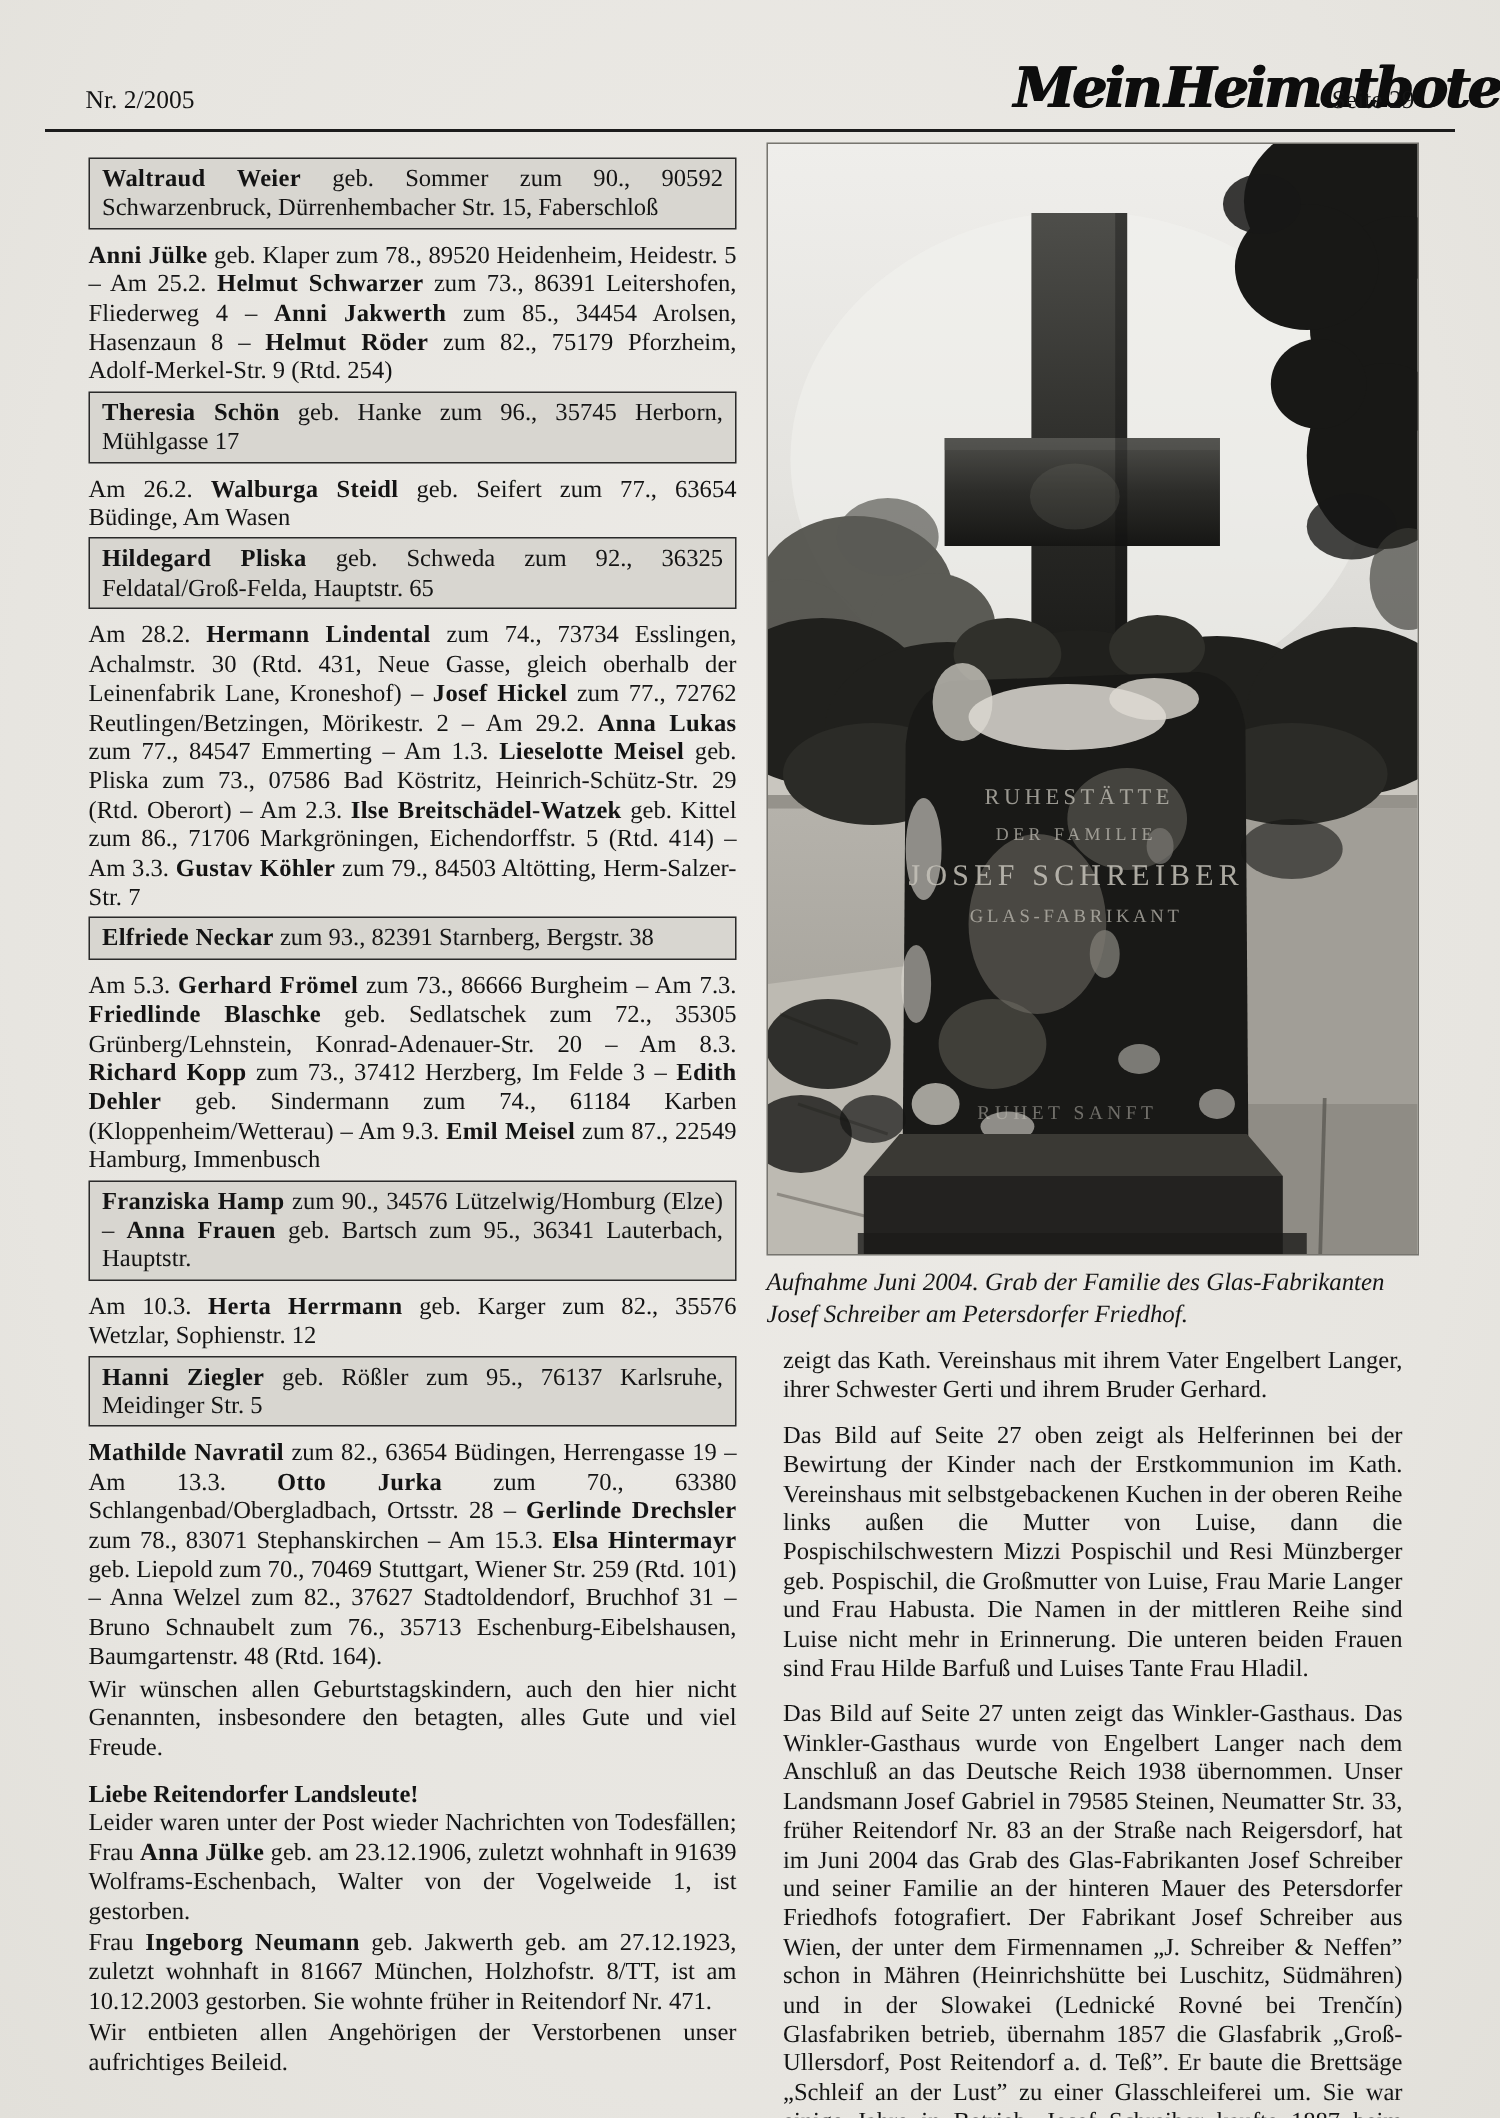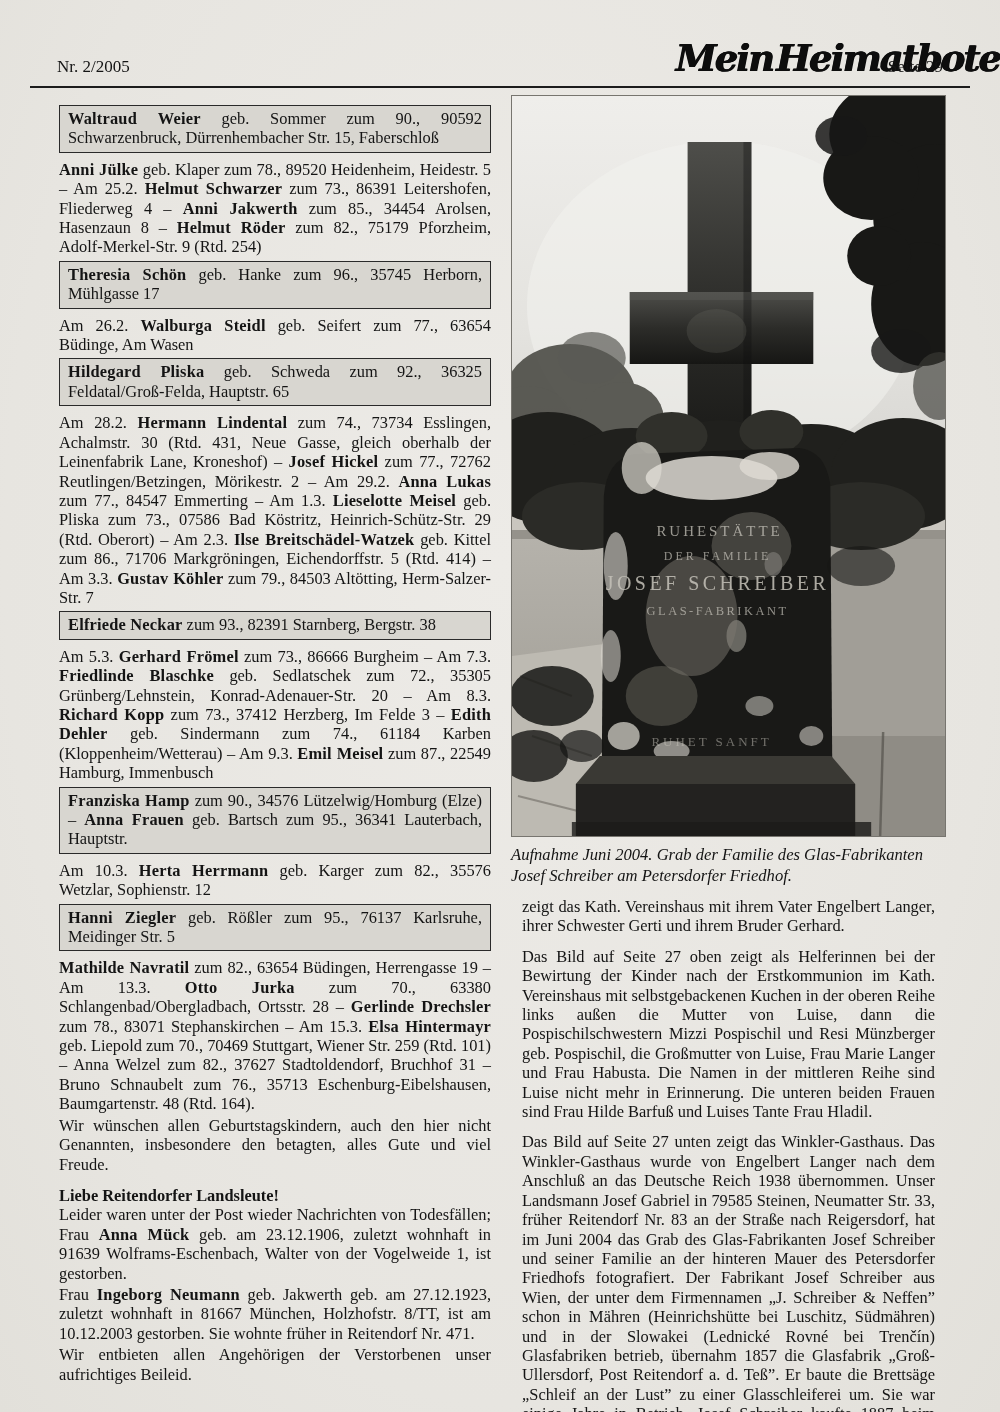--- a/index.html
+++ b/index.html
@@ -48,21 +48,21 @@
       <div class="box"><b>Hildegard Pliska</b> geb. Schweda zum 92., 36325 Feldatal/Groß-Felda, Hauptstr. 65</div>
       <div class="para">Am 28.2. <b>Hermann Lindental</b> zum 74., 73734 Esslingen, Achalmstr. 30 (Rtd. 431, Neue Gasse, gleich oberhalb der Leinenfabrik Lane, Kroneshof) – <b>Josef Hickel</b> zum 77., 72762 Reutlingen/Betzingen, Mörikestr. 2 – Am 29.2. <b>Anna Lukas</b> zum 77., 84547 Emmerting – Am 1.3. <b>Lieselotte Meisel</b> geb. Pliska zum 73., 07586 Bad Köstritz, Heinrich-Schütz-Str. 29 (Rtd. Oberort) – Am 2.3. <b>Ilse Breitschädel-Watzek</b> geb. Kittel zum 86., 71706 Markgröningen, Eichendorffstr. 5 (Rtd. 414) – Am 3.3. <b>Gustav Köhler</b> zum 79., 84503 Altötting, Herm-Salzer-Str. 7</div>
       <div class="box"><b>Elfriede Neckar</b> zum 93., 82391 Starnberg, Bergstr. 38</div>
       <div class="para">Am 5.3. <b>Gerhard Frömel</b> zum 73., 86666 Burgheim – Am 7.3. <b>Friedlinde Blaschke</b> geb. Sedlatschek zum 72., 35305 Grünberg/Lehnstein, Konrad-Adenauer-Str. 20 – Am 8.3. <b>Richard Kopp</b> zum 73., 37412 Herzberg, Im Felde 3 – <b>Edith Dehler</b> geb. Sindermann zum 74., 61184 Karben (Kloppenheim/Wetterau) – Am 9.3. <b>Emil Meisel</b> zum 87., 22549 Hamburg, Immenbusch</div>
       <div class="box"><b>Franziska Hamp</b> zum 90., 34576 Lützelwig/Homburg (Elze) – <b>Anna Frauen</b> geb. Bartsch zum 95., 36341 Lauterbach, Hauptstr.</div>
       <div class="para">Am 10.3. <b>Herta Herrmann</b> geb. Karger zum 82., 35576 Wetzlar, Sophienstr. 12</div>
       <div class="box"><b>Hanni Ziegler</b> geb. Rößler zum 95., 76137 Karlsruhe, Meidinger Str. 5</div>
       <div class="para"><b>Mathilde Navratil</b> zum 82., 63654 Büdingen, Herrengasse 19 – Am 13.3. <b>Otto Jurka</b> zum 70., 63380 Schlangenbad/Obergladbach, Ortsstr. 28 – <b>Gerlinde Drechsler</b> zum 78., 83071 Stephanskirchen – Am 15.3. <b>Elsa Hintermayr</b> geb. Liepold zum 70., 70469 Stuttgart, Wiener Str. 259 (Rtd. 101) – Anna Welzel zum 82., 37627 Stadtoldendorf, Bruchhof 31 – Bruno Schnaubelt zum 76., 35713 Eschenburg-Eibelshausen, Baumgartenstr. 48 (Rtd. 164).</div>
       <div class="para">Wir wünschen allen Geburtstagskindern, auch den hier nicht Genannten, insbesondere den betagten, alles Gute und viel Freude.</div>
       <div class="heading"><b>Liebe Reitendorfer Landsleute!</b></div>
-      <div class="para">Leider waren unter der Post wieder Nachrichten von Todesfällen; Frau <b>Anna Mück</b> geb. am 23.12.1906, zuletzt wohnhaft in 91639 Wolframs-Eschenbach, Walter von der Vogelweide 1, ist gestorben.</div>
+      <div class="para">Leider waren unter der Post wieder Nachrichten von Todesfällen; Frau <b>Anna Jülke</b> geb. am 23.12.1906, zuletzt wohnhaft in 91639 Wolframs-Eschenbach, Walter von der Vogelweide 1, ist gestorben.</div>
       <div class="para">Frau <b>Ingeborg Neumann</b> geb. Jakwerth geb. am 27.12.1923, zuletzt wohnhaft in 81667 München, Holzhofstr. 8/TT, ist am 10.12.2003 gestorben. Sie wohnte früher in Reitendorf Nr. 471.</div>
       <div class="para">Wir entbieten allen Angehörigen der Verstorbenen unser aufrichtiges Beileid.</div>
     </div>
 
   <div class="col-right">
     <div class="photo-frame">
       <svg viewBox="0 0 434 740" preserveAspectRatio="none">
         <defs>
           <linearGradient id="sky" x1="0" y1="0" x2="0" y2="1">
             <stop offset="0" stop-color="#efeeeb"></stop>

